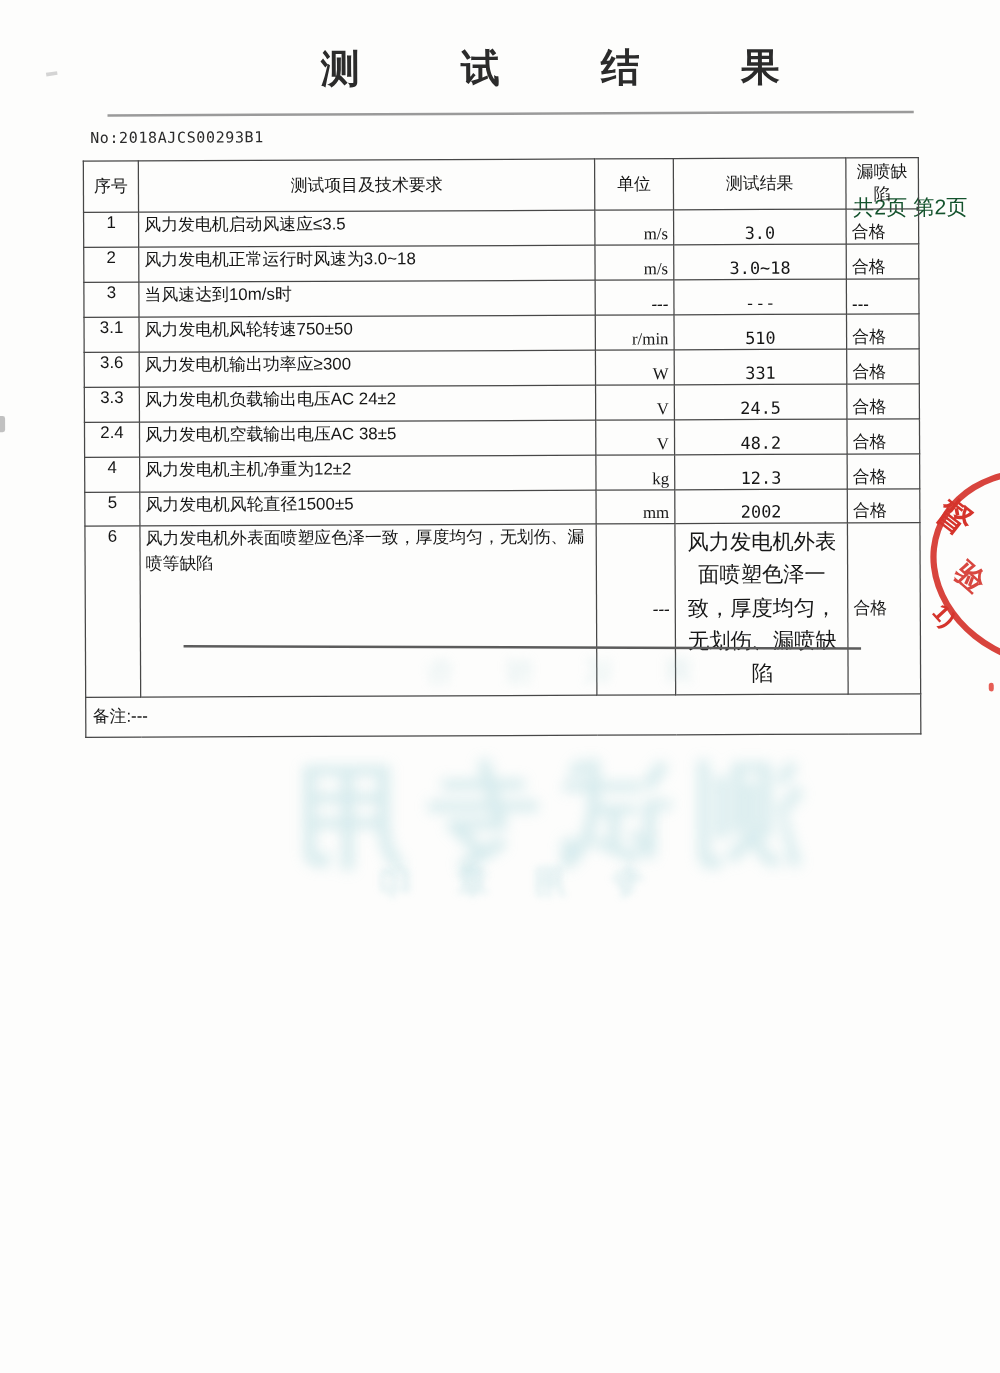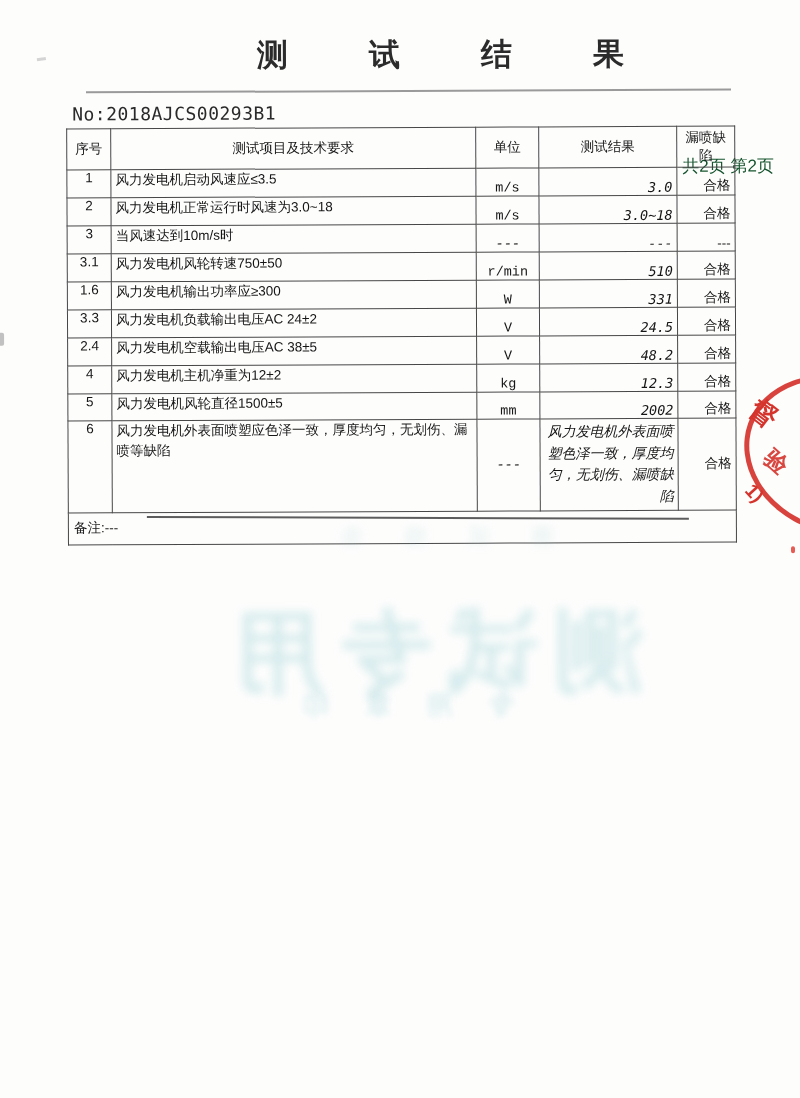--- a/index.html
+++ b/index.html
@@ -7,43 +7,43 @@
     position:relative;width:800px;height:1098px;background:#fdfdfc;
     overflow:hidden;font-family:"Liberation Sans",sans-serif;color:#1e1e1e;
   }
   .content{position:absolute;inset:0;transform:rotate(-0.25deg);}
   .title{
     position:absolute;left:259px;top:34px;font-size:31px;font-weight:600;
     letter-spacing:81px;white-space:nowrap;color:#2b2b2b;
     font-family:"Liberation Serif",serif;
   }
   .title-underline{position:absolute;left:88px;top:90px;width:645px;height:1.5px;background:#9a9a9a;}
-  .doc-no{position:absolute;left:74px;top:102px;font-size:18px;color:#2a2a2a;
+  .doc-no{position:absolute;left:74px;top:102px;font-size:12px;color:#2a2a2a;
     font-family:"DejaVu Sans Mono",monospace;letter-spacing:.5px;}
   .page-info{position:absolute;left:684px;top:108px;font-size:17px;color:#14532d;white-space:nowrap;margin-top:48px;}
 
   table.results{position:absolute;left:68px;top:127px;width:668px;border-collapse:collapse;table-layout:fixed;}
   table.results td,table.results th{
     border:1px solid #474747;font-weight:normal;font-size:13.5px;color:#161616;
     padding:0 4px;overflow:hidden;
   }
   tr.hdr th{height:40px;text-align:center;vertical-align:middle;line-height:1.3;}
   .cell-no{text-align:center;vertical-align:top;padding-top:4px;}
   .cell-item{text-align:left;vertical-align:top;padding:3px 5px 0 5px;line-height:1.45;}
-  .cell-unit{text-align:center;vertical-align:bottom;padding-bottom:4px;font-size:13px;
-    font-family:Liberation Mono, monospace;}
-  .cell-result{text-align:right;vertical-align:bottom;padding:0 4px 3px 5px;font-size:13px;
-    font-family:"DejaVu Sans Mono",monospace;font-style:italic;}
-  .cell-eval{text-align:right;vertical-align:bottom;padding-bottom:4px;}
+  .cell-unit{text-align:right;vertical-align:bottom;padding-bottom:4px;font-size:13px;
+    font-family:Liberation Serif, serif;}
+  .cell-result{text-align:center;vertical-align:bottom;padding:0 4px 3px 5px;font-size:13px;
+    font-family:"DejaVu Sans Mono",monospace;}
+  .cell-eval{text-align:left;vertical-align:bottom;padding-bottom:4px;}
   tr.r{height:28px;}
   tr.r5{height:27px;}
   tr.r6{height:58px;}
   tr.r6 .cell-unit,tr.r6 .cell-eval{vertical-align:middle;padding-bottom:0;}
   tr.r6 .cell-result{vertical-align:middle;font-family:"Liberation Sans",sans-serif;
-    font-size:14px;line-height:1.55;padding:2px 4px 2px 5px;}
+    font-size:17px;line-height:1.55;padding:2px 4px 2px 5px;}
   tr.remark td{height:31px;text-align:left;vertical-align:middle;padding-left:5px;}
 
   .bottom-line{position:absolute;left:147px;top:517px;width:542px;height:1.8px;background:#5c5c5c;transform:rotate(0.45deg);}
 
   .stamp{position:absolute;left:738px;top:372px;width:62px;height:168px;pointer-events:none;}
   .stamp-ellipse{position:absolute;left:5px;top:7px;width:178px;height:146px;
     border:5.5px solid #d5342c;border-radius:50%;transform:rotate(20deg);opacity:.92;}
   .stamp-glyph{position:absolute;color:#d5342c;font-weight:bold;}
   .sg-top{left:13px;top:25px;font-size:27px;transform:rotate(38deg);}
   .sg-mid{left:27px;top:76px;font-size:23px;transform:rotate(42deg);opacity:.9;}
@@ -111,21 +111,21 @@
         <td class="cell-eval">---</td>
       </tr>
       <tr class="r">
         <td class="cell-no">3.1</td>
         <td class="cell-item">风力发电机风轮转速750±50</td>
         <td class="cell-unit">r/min</td>
         <td class="cell-result">510</td>
         <td class="cell-eval">合格</td>
       </tr>
       <tr class="r">
-        <td class="cell-no">1.6</td>
+        <td class="cell-no">3.6</td>
         <td class="cell-item">风力发电机输出功率应≥300</td>
         <td class="cell-unit">W</td>
         <td class="cell-result">331</td>
         <td class="cell-eval">合格</td>
       </tr>
       <tr class="r">
         <td class="cell-no">3.3</td>
         <td class="cell-item">风力发电机负载输出电压AC 24±2</td>
         <td class="cell-unit">V</td>
         <td class="cell-result">24.5</td>

